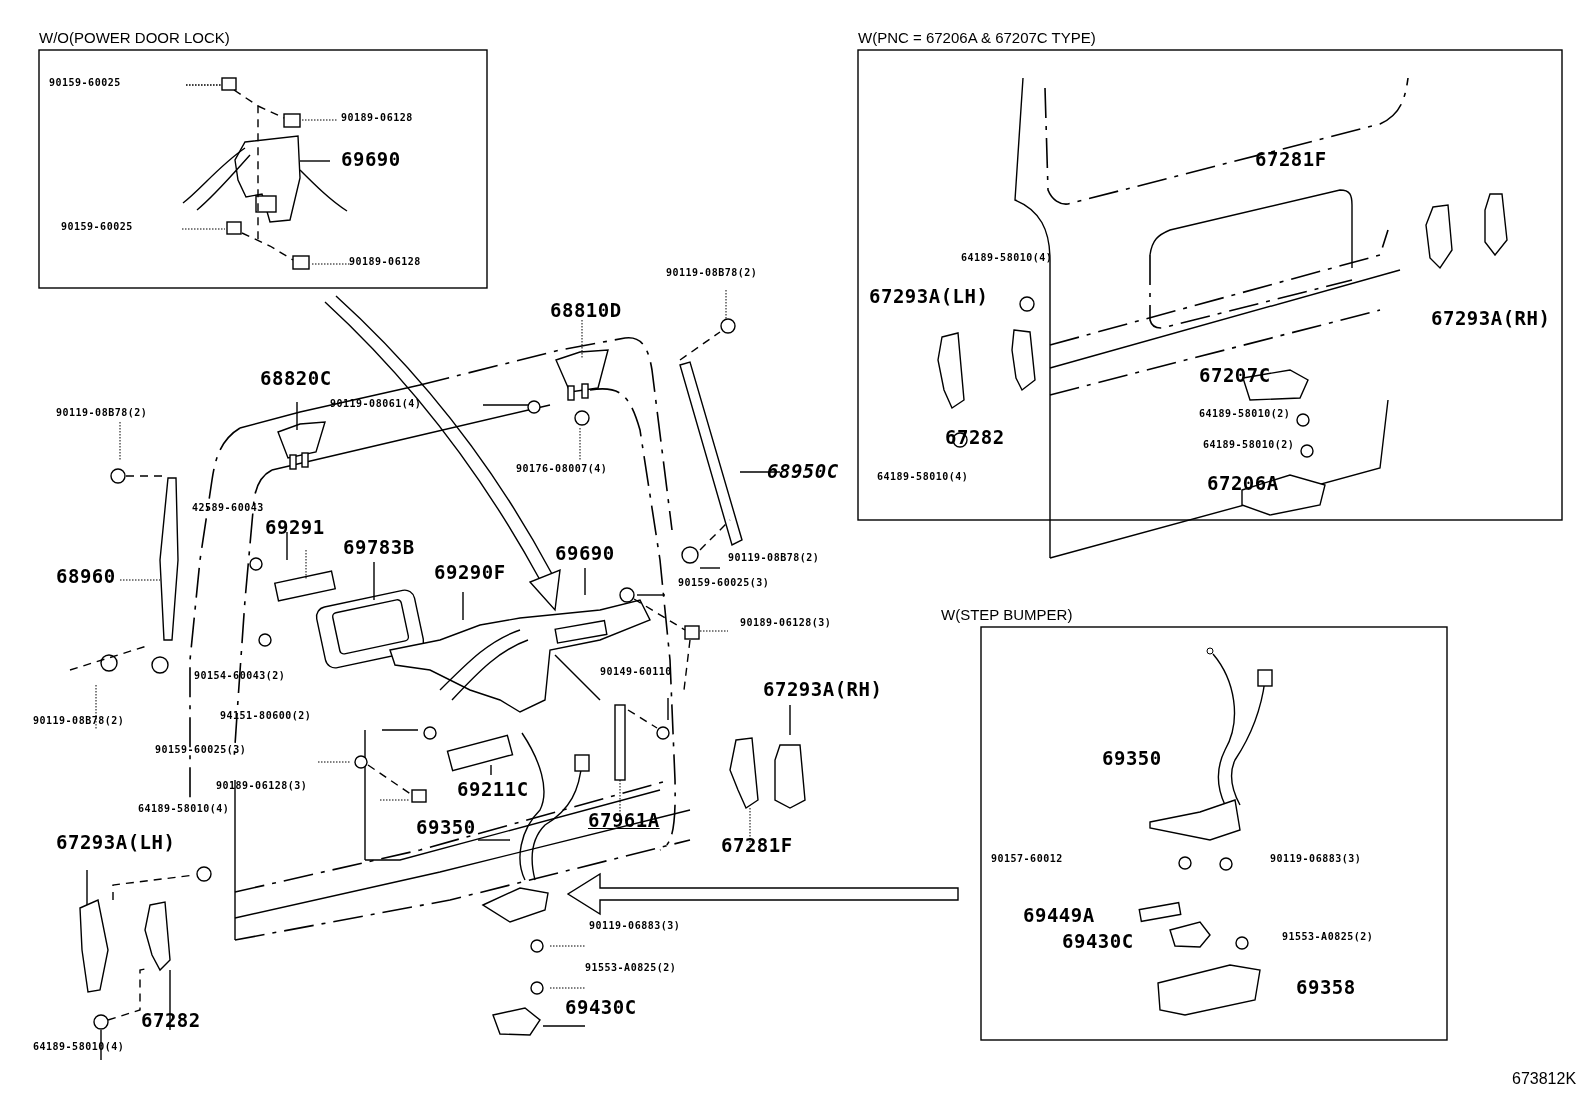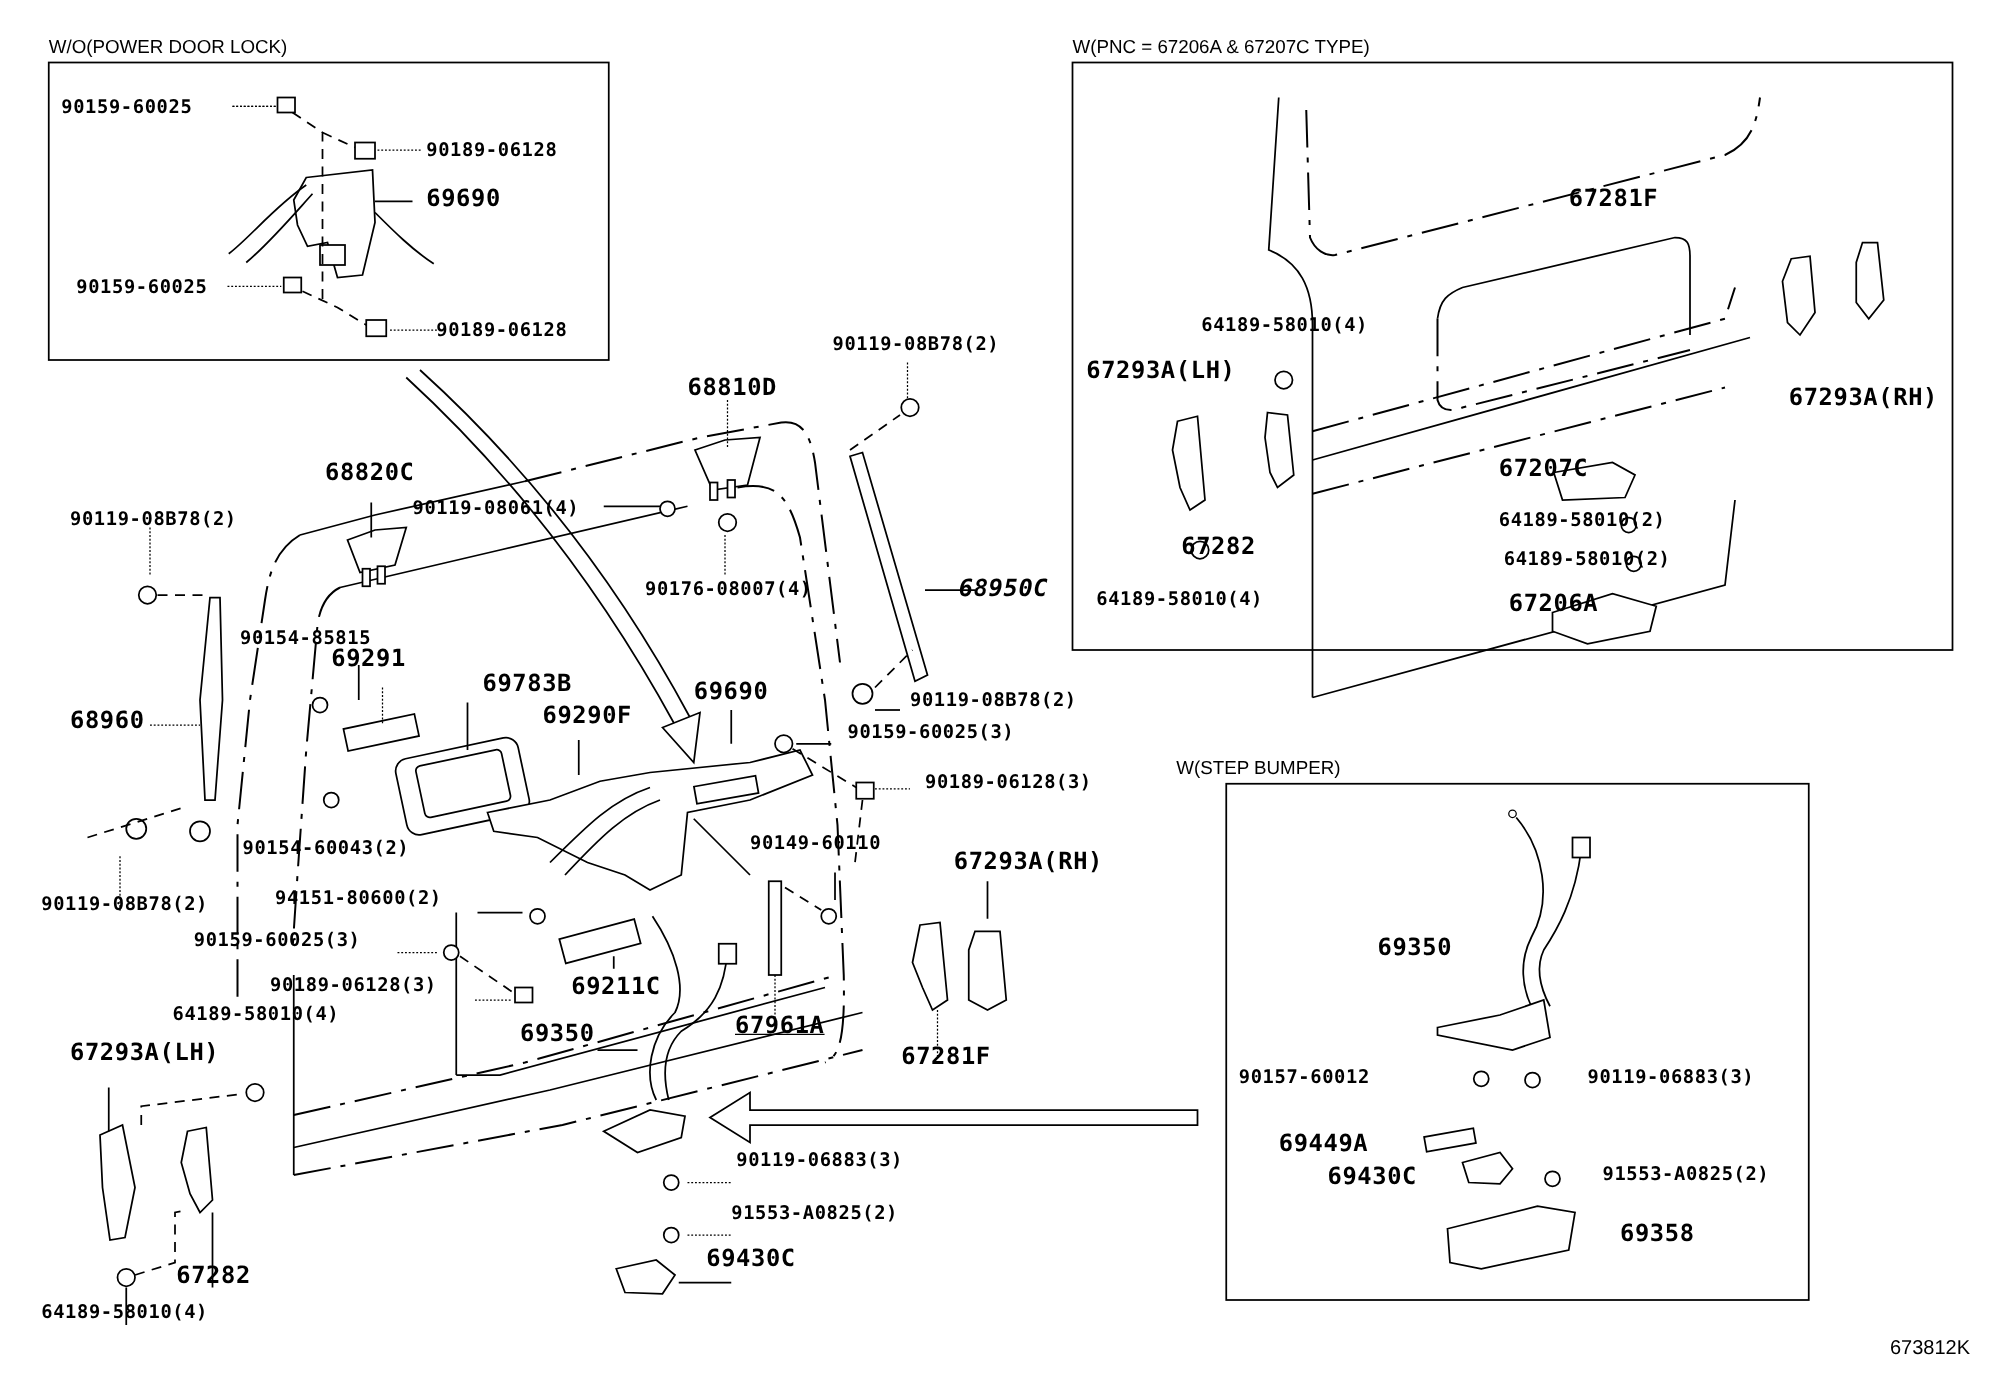--- a/index.html
+++ b/index.html
@@ -1,18 +1,18 @@
 <!DOCTYPE html>
 <html><head>
 <meta charset="utf-8">
 <style>
   html, body { margin: 0; padding: 0; background: #ffffff; }
   body { width: 1592px; height: 1099px; position: relative; overflow: hidden; font-family: "DejaVu Sans Mono", monospace; color: #000; }
   #diagram { position: absolute; left: 0; top: 0; width: 1592px; height: 1099px; }
-  .lbl { position: absolute; font-family: "DejaVu Sans Mono", monospace; font-weight: bold; font-size: 15px; white-space: nowrap; line-height: 1; letter-spacing: 0.5px; }
+  .lbl { position: absolute; font-family: "DejaVu Sans Mono", monospace; font-weight: bold; font-size: 10px; white-space: nowrap; line-height: 1; letter-spacing: 0.5px; }
   .lbl.big { font-size: 19px; letter-spacing: 0.5px; }
   .sec-title { position: absolute; font-family: "Liberation Sans", sans-serif; font-size: 15px; white-space: nowrap; line-height: 1; }
   .footer { position: absolute; font-family: "Liberation Sans", sans-serif; font-size: 16px; white-space: nowrap; }
   svg .ln { stroke: #000; fill: none; stroke-width: 1.4; }
   svg .thin { stroke: #000; fill: none; stroke-width: 1; }
   svg .dash { stroke: #000; fill: none; stroke-width: 1.4; stroke-dasharray: 8 6; }
   svg .dashdot { stroke: #000; fill: none; stroke-width: 1.6; stroke-dasharray: 30 8 4 8; }
   svg .dot { stroke: #000; fill: none; stroke-width: 1; stroke-dasharray: 1.5 1.5; }
   svg .part { stroke: #000; fill: #fff; stroke-width: 1.4; }
   svg .box { stroke: #000; fill: none; stroke-width: 1.4; }
@@ -245,23 +245,23 @@
 <div class="lbl" style="left:1282px; top:932px;">91553-A0825(2)</div>
 <div class="lbl big" style="left:1296px; top:978px;">69358</div>
 
 <div class="lbl" style="left:666px; top:268px;">90119-08B78(2)</div>
 <div class="lbl big" style="left:550px; top:301px;">68810D</div>
 <div class="lbl big" style="left:260px; top:369px;">68820C</div>
 <div class="lbl" style="left:330px; top:399px;text-align:right;">90119-08061(4)</div>
 <div class="lbl" style="left:56px; top:408px;">90119-08B78(2)</div>
 <div class="lbl" style="left:516px; top:464px;">90176-08007(4)</div>
 <div class="lbl big" style="left:767px; top:462px;font-style:italic;">68950C</div>
-<div class="lbl" style="left:192px; top:503px;">90154-85815</div>
+<div class="lbl" style="left:192px; top:503px;">42589-60043</div>
 <div class="lbl big" style="left:265px; top:518px;">69291</div>
-<div class="lbl big" style="left:343px; top:538px;margin-left:43px;">69783B</div>
+<div class="lbl big" style="left:343px; top:538px;">69783B</div>
 <div class="lbl big" style="left:56px; top:567px;">68960</div>
 <div class="lbl big" style="left:434px; top:563px;">69290F</div>
 <div class="lbl big" style="left:555px; top:544px;">69690</div>
 <div class="lbl" style="left:728px; top:553px;">90119-08B78(2)</div>
 <div class="lbl" style="left:678px; top:578px;">90159-60025(3)</div>
 <div class="lbl" style="left:740px; top:618px;">90189-06128(3)</div>
 <div class="lbl" style="left:194px; top:671px;">90154-60043(2)</div>
 <div class="lbl" style="left:600px; top:667px;">90149-60110</div>
 <div class="lbl big" style="left:763px; top:680px;">67293A(RH)</div>
 <div class="lbl" style="left:220px; top:711px;">94151-80600(2)</div>

